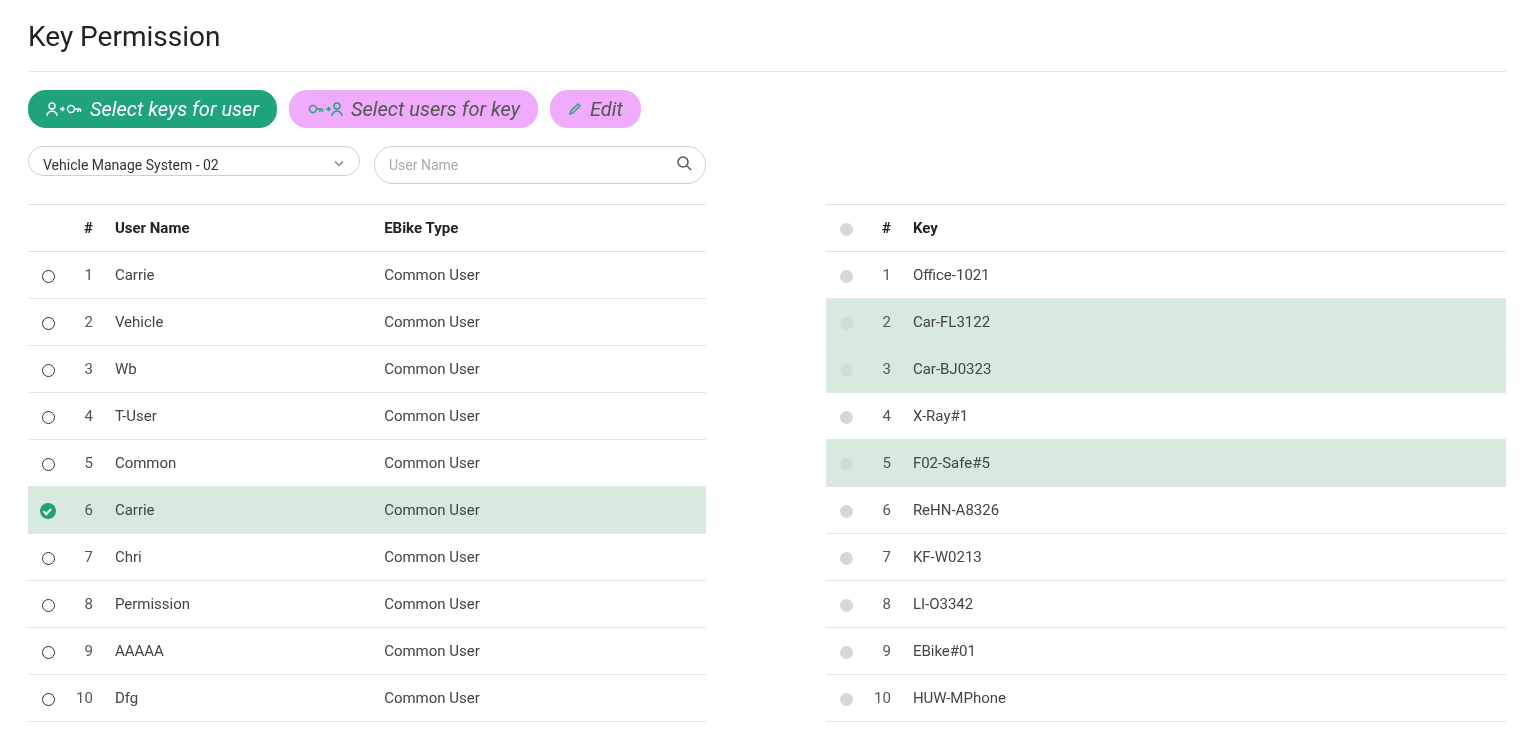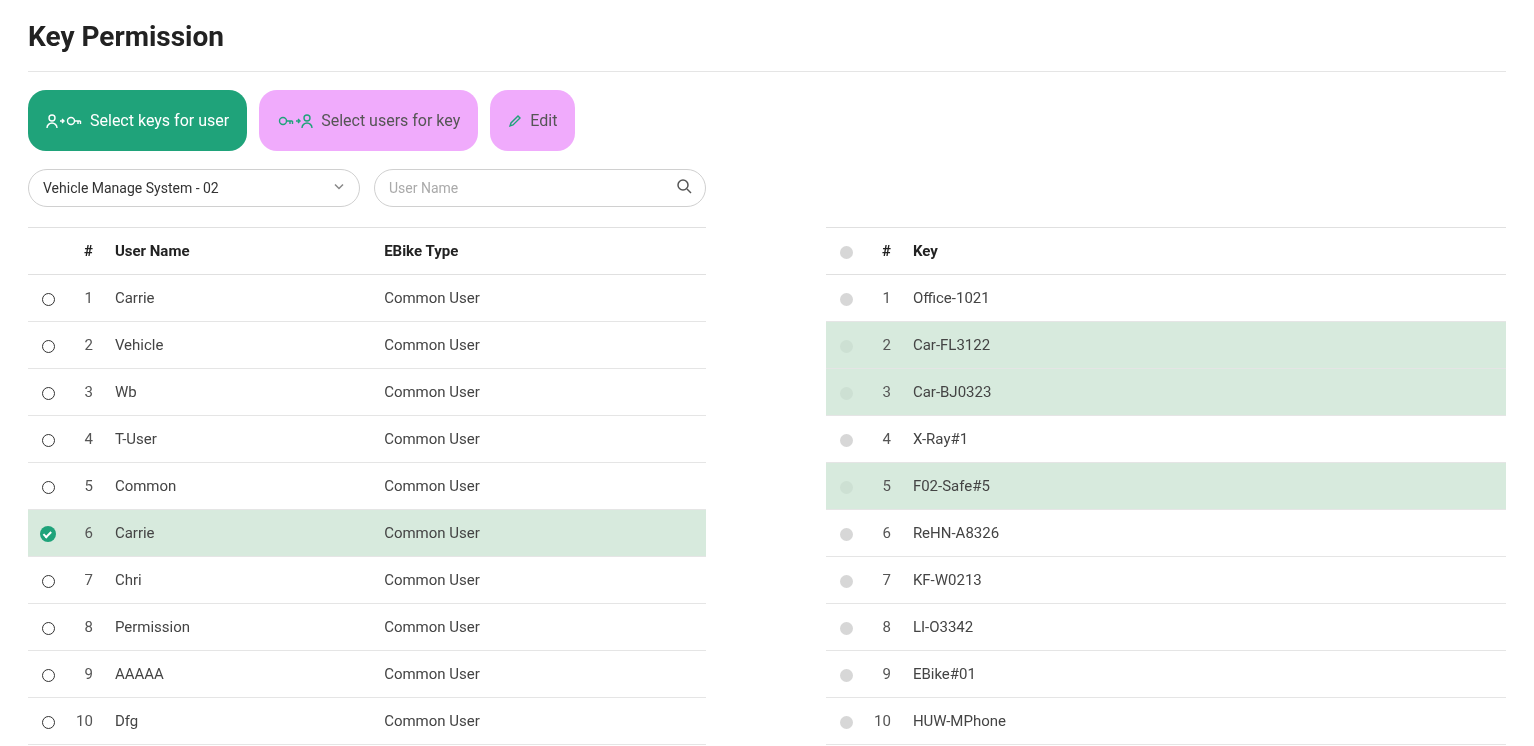--- a/index.html
+++ b/index.html
@@ -4,45 +4,46 @@
   <style>
     * { box-sizing: border-box; margin: 0; padding: 0; }
     body {
       font-family: -apple-system, BlinkMacSystemFont, "Segoe UI", Roboto, "Helvetica Neue", Arial, sans-serif;
       background: #fff;
       color: #333;
       padding: 20px 28px;
     }
     .page-title {
       font-size: 28px;
-      font-weight: 700;
+      font-weight: 400;
       color: #222;
       margin-bottom: 18px;
     }
     hr.page-divider {
       border: none;
       border-top: 1px solid #e5e5e5;
       margin-bottom: 18px;
     }
     .toolbar {
       display: flex;
       gap: 12px;
       margin-bottom: 18px;
       align-items: center;
     }
     .btn {
       display: inline-flex;
       align-items: center;
       gap: 8px;
       border: none;
       border-radius: 18px;
-      padding: 21px 18px;
-      font-size: 16px;
+      padding: 7px 18px;
+      font-size: 20px;
       cursor: pointer;
       font-family: inherit;
+      font-style: italic;
     }
     .btn-primary {
       background: #1fa37a;
       color: #fff;
     }
     .btn-secondary {
       background: #f0abfc;
       color: #555;
     }
     .btn-secondary .icon { color: #1fa37a; }
@@ -51,21 +52,21 @@
       display: flex;
       gap: 14px;
       margin-bottom: 20px;
     }
     .select-wrap {
       position: relative;
       width: 332px;
     }
     .select-wrap .select-display {
       width: 100%;
-      padding: 10px 38px 10px 14px;
+      padding: 10px 38px 2px 14px;
       border: 1px solid #d0d0d0;
       border-radius: 20px;
       background: #fff;
       font-size: 14px;
       color: #333;
       cursor: pointer;
     }
     .select-wrap .chevron {
       position: absolute;
       right: 14px;

